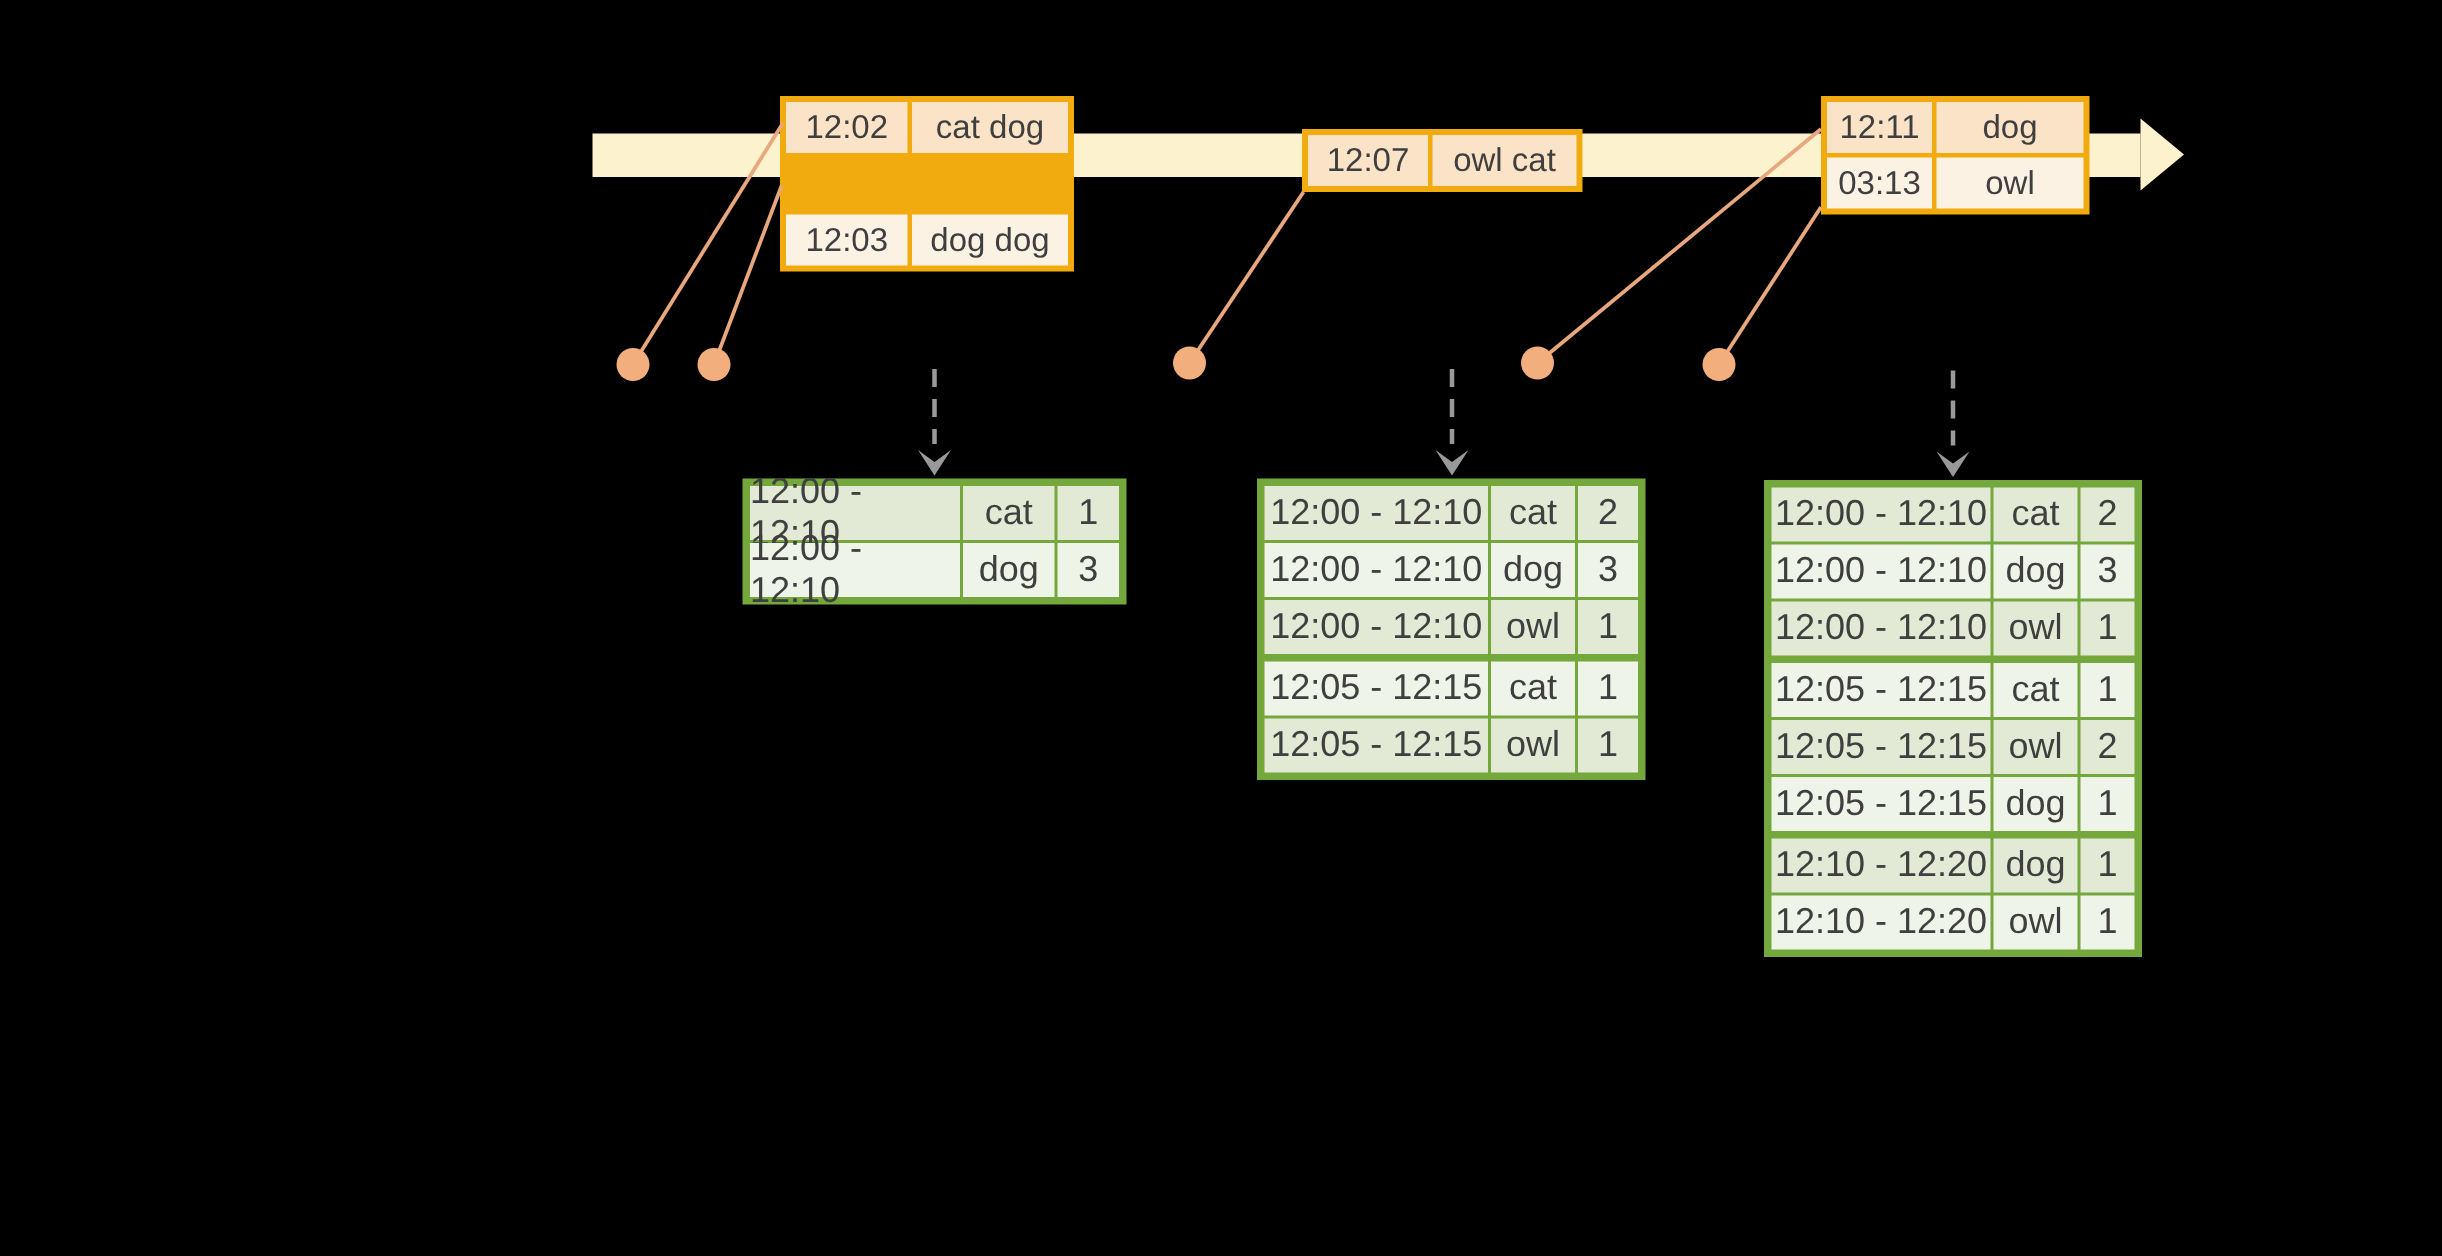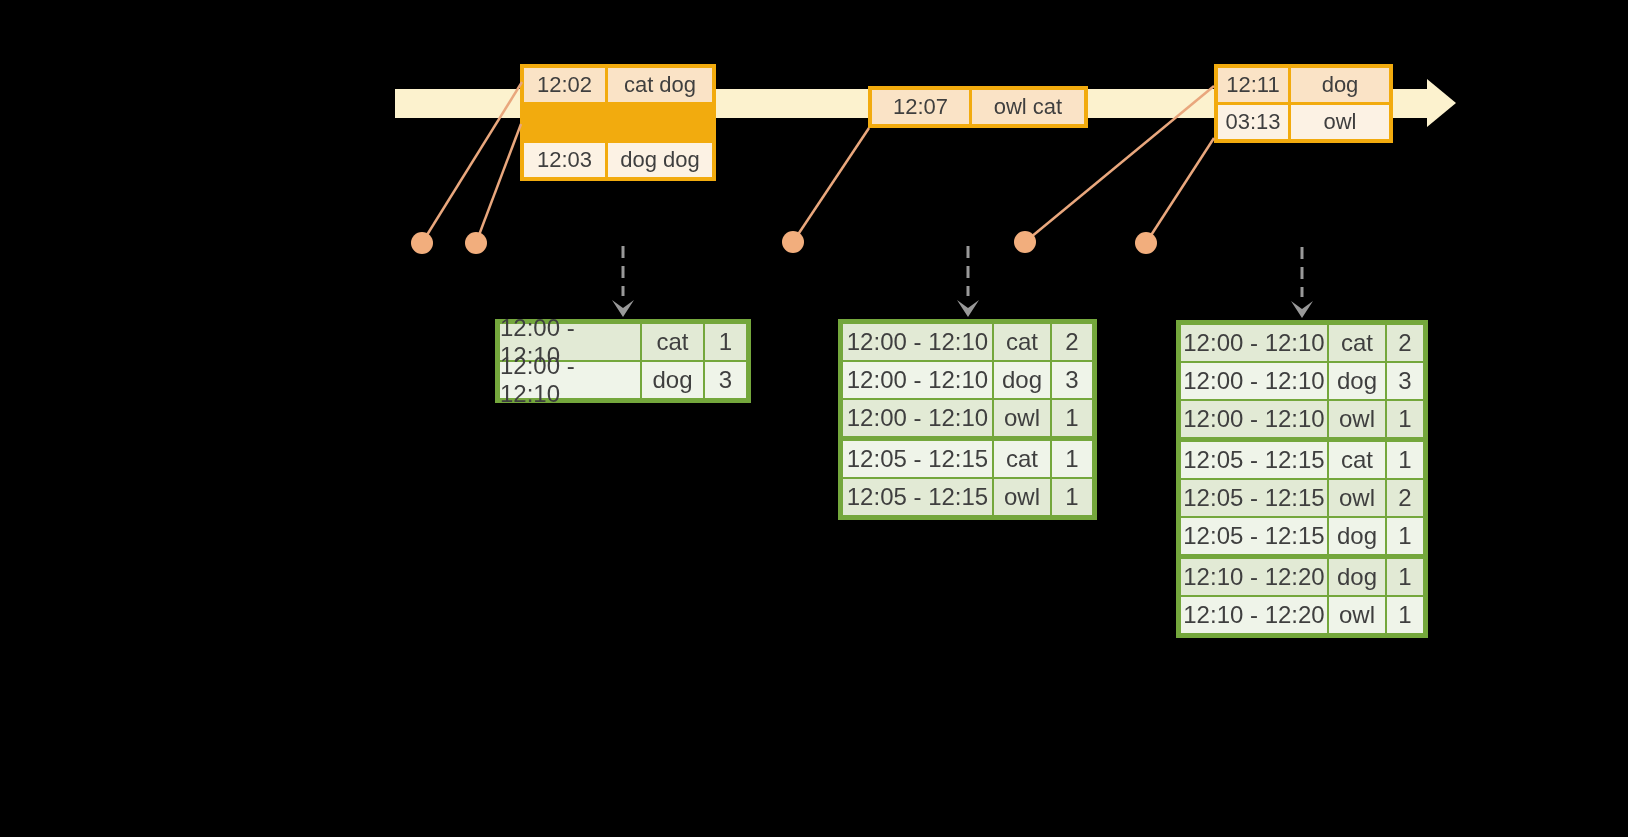--- a/index.html
+++ b/index.html
@@ -15,21 +15,21 @@
   .dtable .row{display:flex;gap:3px;}
   .dtable .cell{display:flex;align-items:center;justify-content:center;box-sizing:border-box;}
 
   
   .evt{background:var(--event-border,#F2AB0E);padding:4px;gap:3px;}
   .evt .row{gap:3px;}
   .evt .cell{height:34px;font-size:22px;}
   .evt .row.dark  .cell{background:var(--event-row-dark,#FAE3C6);}
   .evt .row.light .cell{background:var(--event-row-light,#FCF2E4);text-align:right;}
   #evtA .c0{width:81px}  #evtA .c1{width:104px}
-  #evtB .c0{width:97px}  #evtB .c1{width:112px}
+  #evtB .c0{width:80px}  #evtB .c1{width:96px}
   #evtC .c0{width:70px}  #evtC .c1{width:98px}
   #evtA{left:520px;top:64px;gap:41px;}
   #evtB{left:868px;top:86px;}
   #evtC{left:1214px;top:64px;}
 
   
   .res{background:var(--result-border,#74A73C);padding:5px;gap:2px;}
   .res .row{gap:2px;}
   .res .cell{height:36px;font-size:24px;}
   .res .row.dark  .cell{background:var(--result-row-dark,#E2EAD5);}

